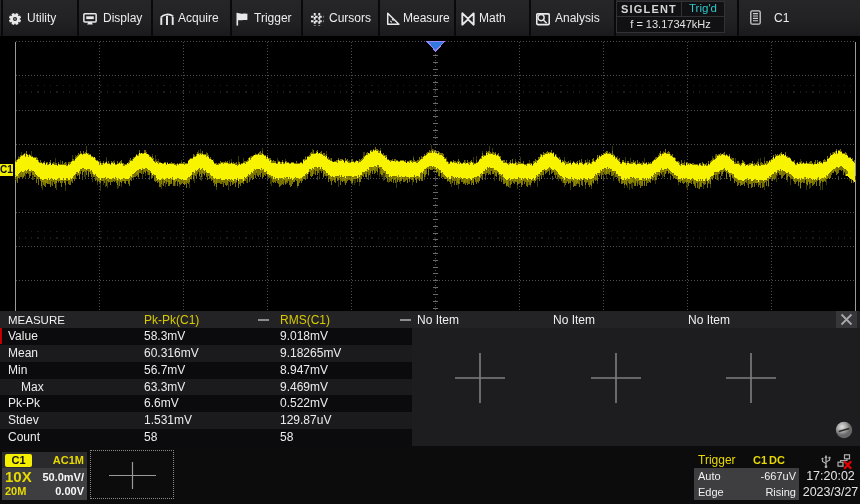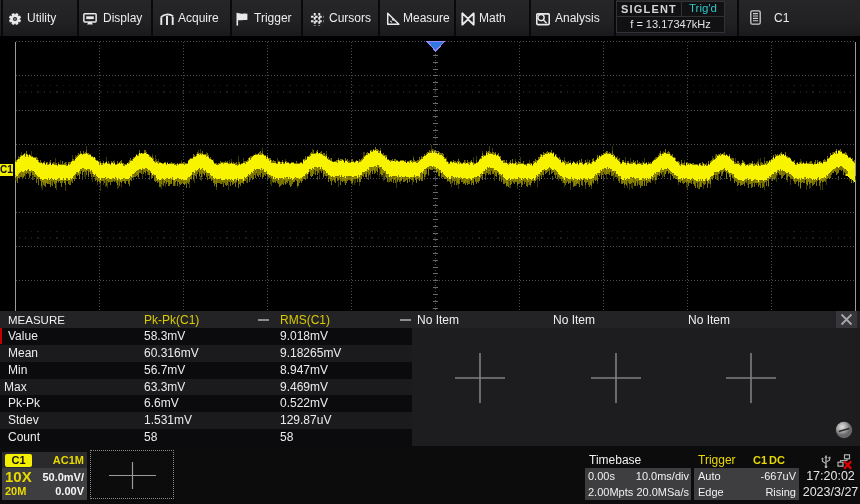--- a/index.html
+++ b/index.html
@@ -169,21 +169,21 @@
 <div class="tr" style="left:144px;top:17.0px">58.3mV</div>
 <div class="tr" style="left:280px;top:17.0px">9.018mV</div>
 <div style="position:absolute;left:0;top:33.9px;width:412px;height:16.85px;background:#1b1b1d"></div>
 <div class="tr" style="left:8px;top:33.9px">Mean</div>
 <div class="tr" style="left:144px;top:33.9px">60.316mV</div>
 <div class="tr" style="left:280px;top:33.9px">9.18265mV</div>
 <div class="tr" style="left:8px;top:50.7px">Min</div>
 <div class="tr" style="left:144px;top:50.7px">56.7mV</div>
 <div class="tr" style="left:280px;top:50.7px">8.947mV</div>
 <div style="position:absolute;left:0;top:67.6px;width:412px;height:16.85px;background:#1b1b1d"></div>
-<div class="tr" style="left:4px;top:67.6px">Max</div>
+<div class="tr" style="left:21px;top:67.6px">Max</div>
 <div class="tr" style="left:144px;top:67.6px">63.3mV</div>
 <div class="tr" style="left:280px;top:67.6px">9.469mV</div>
 <div class="tr" style="left:8px;top:84.4px">Pk-Pk</div>
 <div class="tr" style="left:144px;top:84.4px">6.6mV</div>
 <div class="tr" style="left:280px;top:84.4px">0.522mV</div>
 <div style="position:absolute;left:0;top:101.2px;width:412px;height:16.85px;background:#1b1b1d"></div>
 <div class="tr" style="left:8px;top:101.2px">Stdev</div>
 <div class="tr" style="left:144px;top:101.2px">1.531mV</div>
 <div class="tr" style="left:280px;top:101.2px">129.87uV</div>
 <div class="tr" style="left:8px;top:118.1px">Count</div>
@@ -199,28 +199,20 @@
 <div style="position:absolute;right:3px;top:1.5px;font-size:11px;font-weight:bold;color:#e8d900;line-height:13px">AC1M</div>
 <div style="position:absolute;left:3px;top:17px;font-size:15px;font-weight:bold;color:#e8d900;line-height:15px">10X</div>
 <div style="position:absolute;right:3px;top:16.5px;font-size:11px;font-weight:bold;color:#f6f6f6;line-height:16px">50.0mV/</div>
 <div style="position:absolute;left:3px;top:31.5px;font-size:11px;font-weight:bold;color:#e8d900;line-height:15px">20M</div>
 <div style="position:absolute;right:3px;top:31px;font-size:11px;font-weight:bold;color:#f6f6f6;line-height:16px">0.00V</div>
 </div>
 <div style="position:absolute;left:90px;top:3px;width:84px;height:49px;border:1px dotted #8a8a8a"></div>
 <svg style="position:absolute;left:109px;top:14px" width="47" height="29" viewBox="0 0 47 29">
         <path d="M0 14.5H47M23.5 1V28" stroke="#9a9a9a" stroke-width="1.2"></path>
       </svg>
-<div style="position:absolute;left:585px;top:5px;width:106px;height:48px">
-<div class="pnl-h" style="color:#f0f0f0">Timebase</div>
-<div style="position:absolute;left:0;top:16px;width:100%;height:32px;background:#3e3e40"></div>
-<div class="pv" style="left:3px;top:17px">0.00s</div>
-        <div class="pv" style="right:2px;top:17px">10.0ms/div</div>
-<div class="pv" style="left:3px;top:33px">2.00Mpts</div>
-        <div class="pv" style="right:2px;top:33px">20.0MSa/s</div>
-</div>
 <div style="position:absolute;left:694px;top:5px;width:105px;height:48px">
 <div class="pnl-h" style="color:#e8d900">Trigger</div>
 <div style="position:absolute;right:32px;top:1px;font-size:11px;font-weight:bold;color:#e8d900;line-height:14px">C1</div>
 <div style="position:absolute;right:14px;top:1px;font-size:11px;font-weight:bold;color:#e8d900;line-height:14px">DC</div>
 <div style="position:absolute;left:0;top:16px;width:100%;height:32px;background:#3e3e40"></div>
 <div class="pv" style="left:4px;top:17px">Auto</div>
         <div class="pv" style="right:3px;top:17px">-667uV</div>
 <div class="pv" style="left:4px;top:33px">Edge</div>
         <div class="pv" style="right:3px;top:33px">Rising</div>
 </div>

